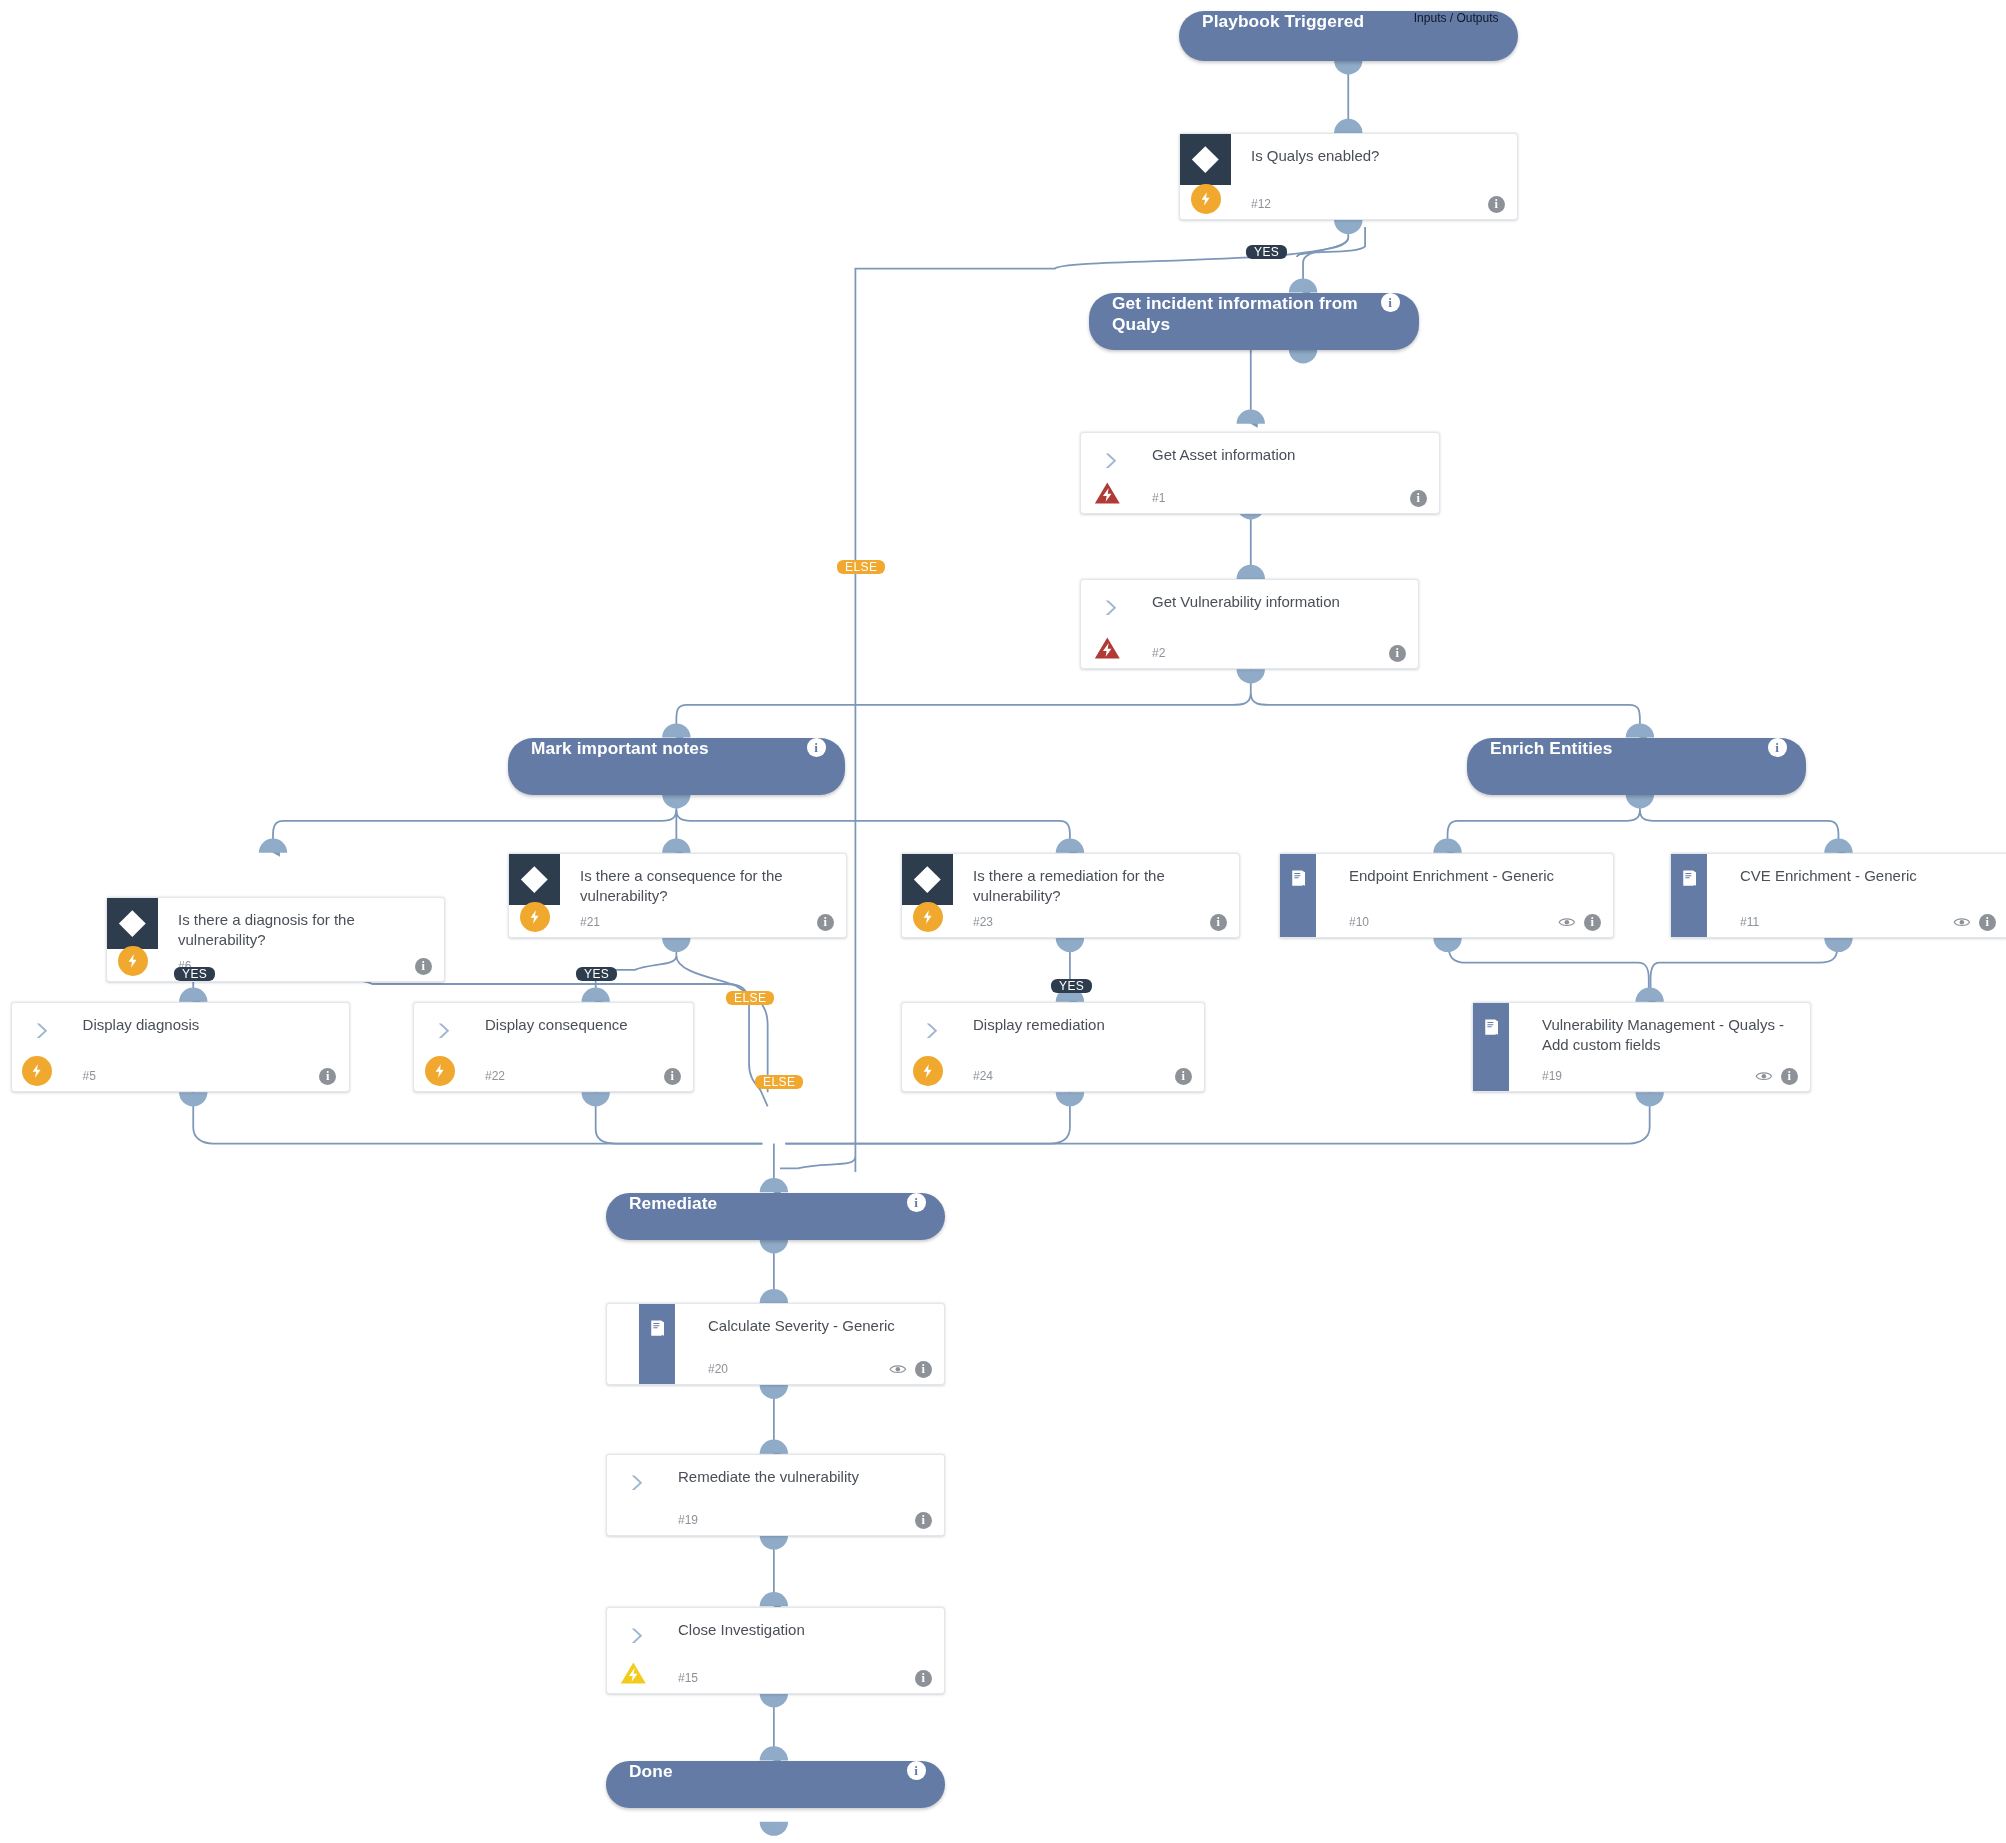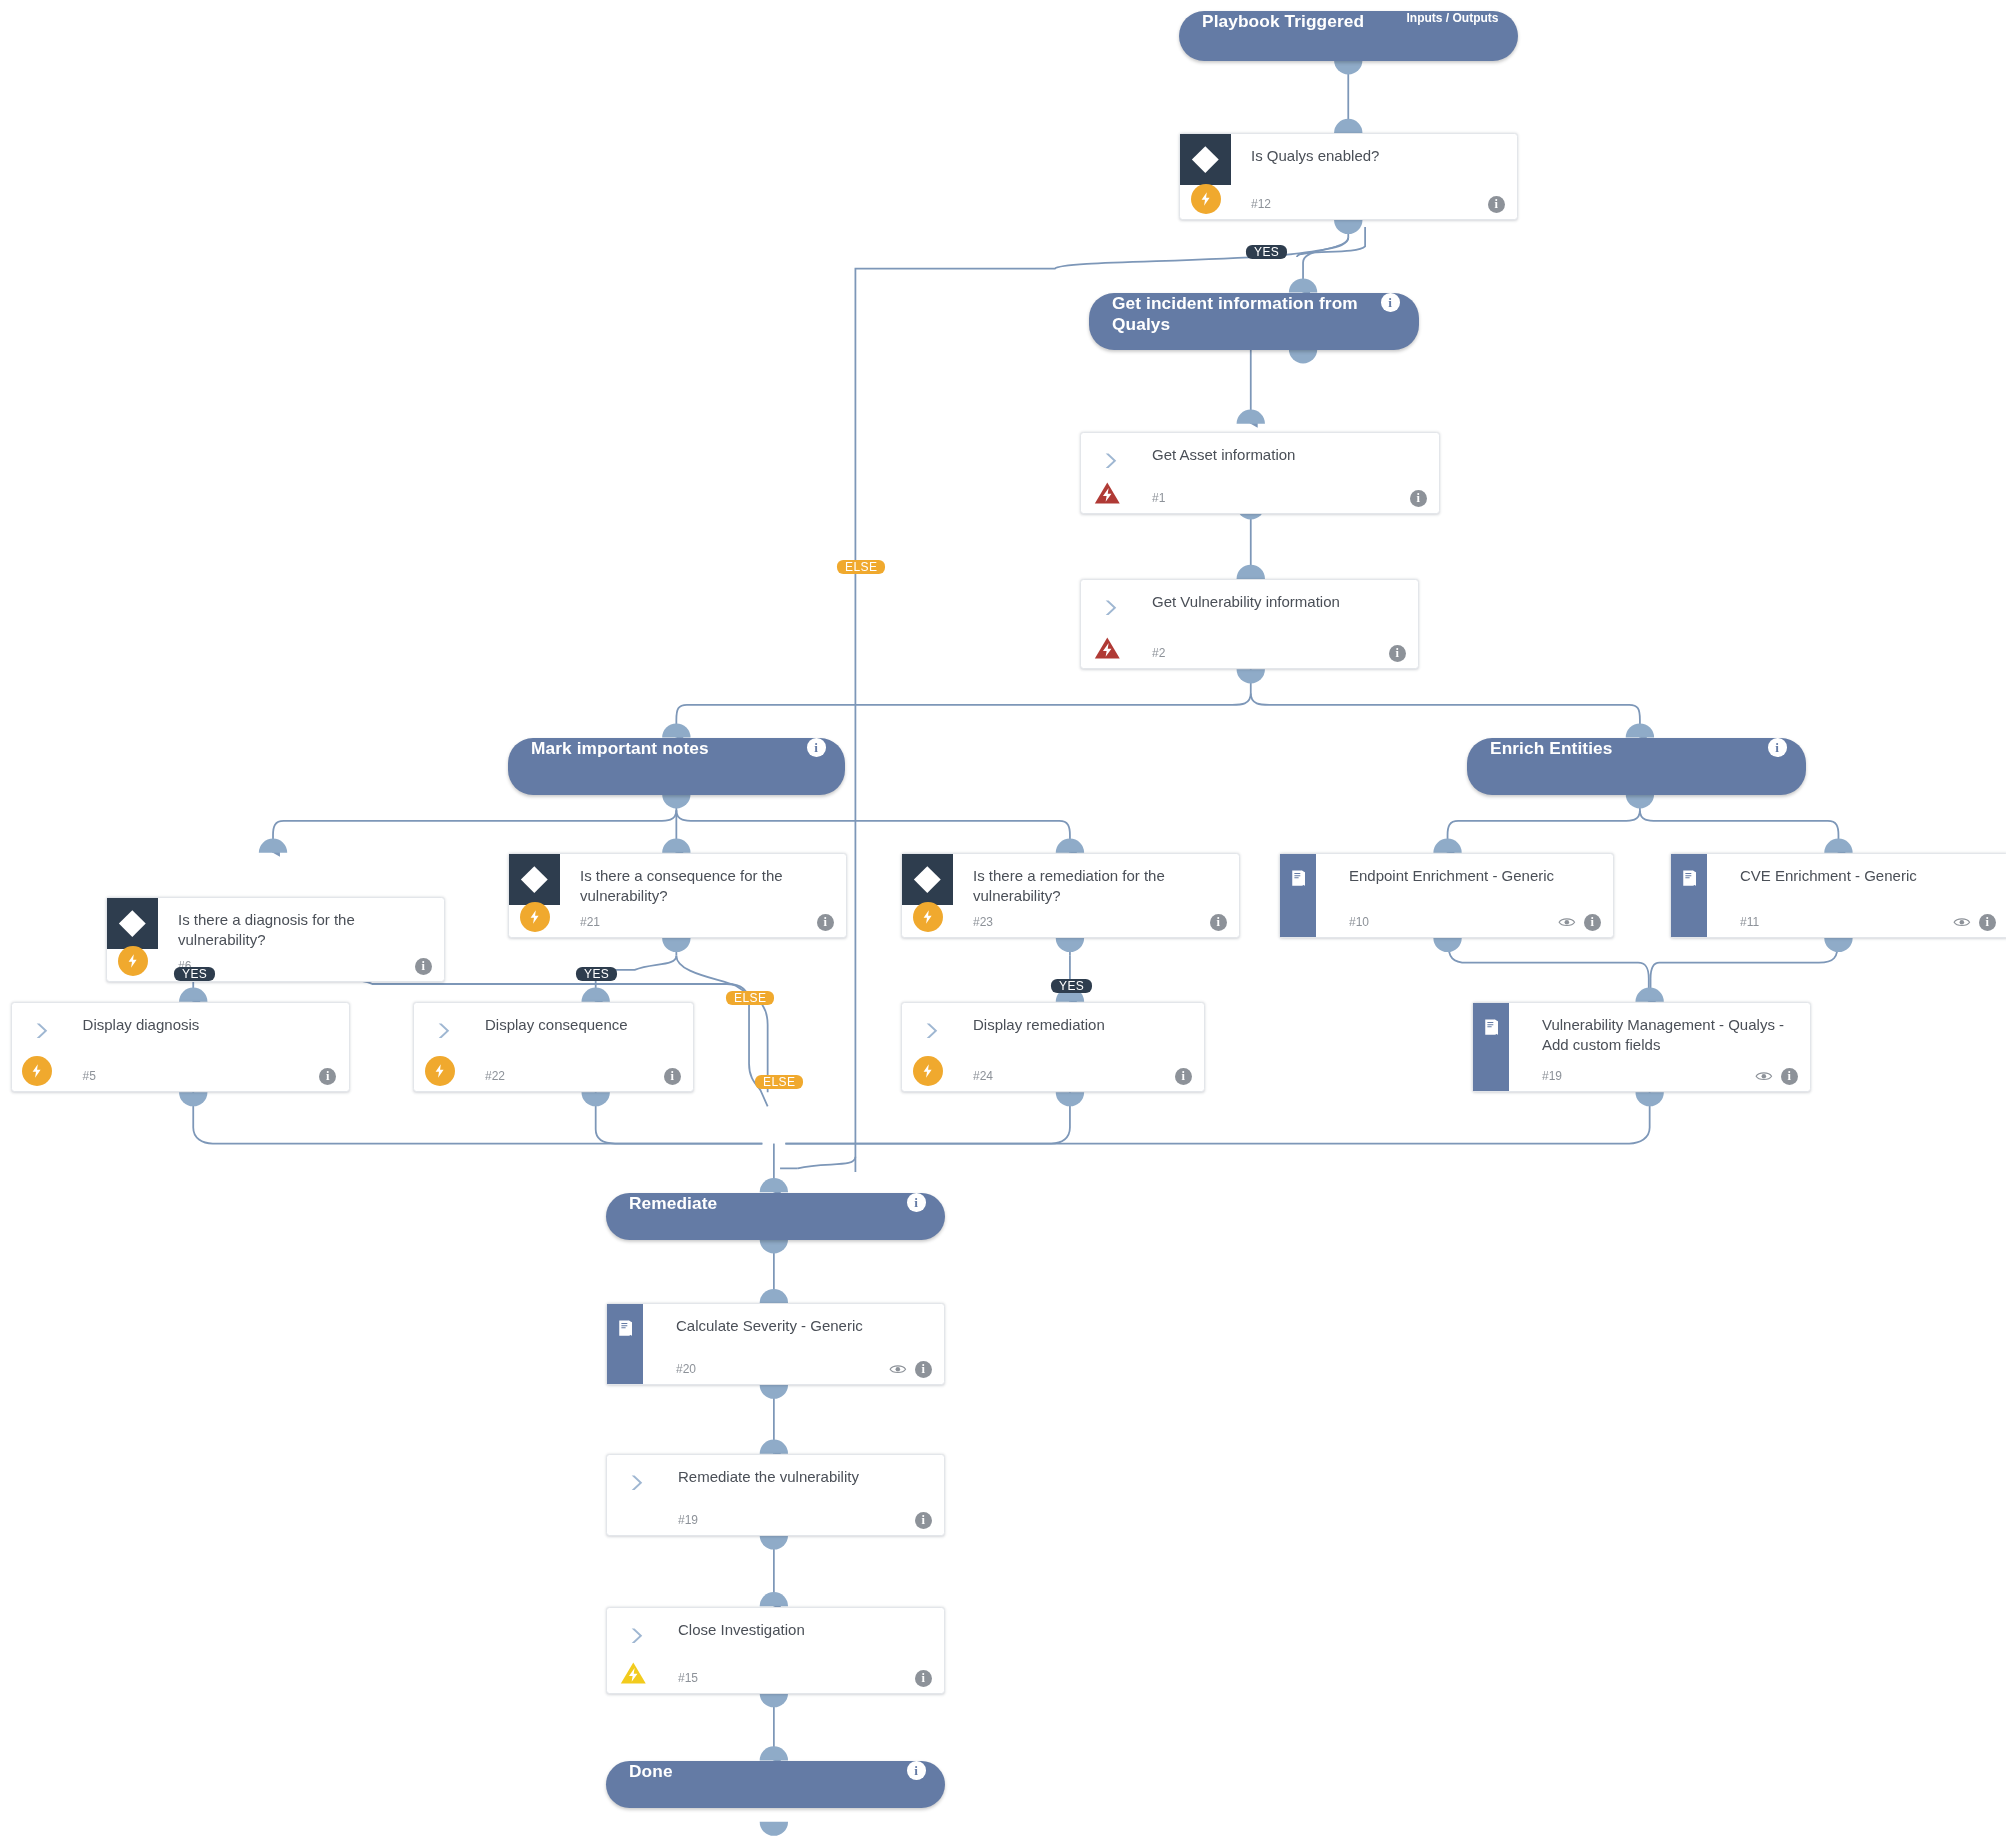--- a/index.html
+++ b/index.html
@@ -41,22 +41,22 @@
   }
   .pill .pill-title {
     font-size: 17.3px;
     font-weight: bold;
     line-height: 1.22;
     flex: 1 1 auto;
     letter-spacing: 0.1px;
   }
   .pill .pill-sub {
     font-size: 12px;
-    font-weight: bold;
-    color: #ffffff;
+    font-weight: normal;
+    color: #0f172a;
     margin-left: 10.6px;
     white-space: nowrap;
   }
   .info-w {
     flex: 0 0 auto;
     width: 18.6px; height: 18.6px;
     border-radius: 50%;
     background: #ffffff;
     color: #647ba5;
     font-size: 13.3px;
@@ -629,21 +629,21 @@
             <circle cx="12" cy="8" r="3.1" fill="#8d9299"></circle>
           </svg>
         </span>
         <span class="info-g">
             <i>i</i>
           </span>
       </div>
     </div>
   </div>
 
-  <div class="card" style="left:606px; top:1303px; width:339px; height:82px;">
+  <div class="card" style="left:606px; top:1303px; width:339px; height:82px;padding-left:32px;">
     <div class="card-body">
       <span class="ic-blue">
         <svg width="20.4" height="20.4" viewBox="0 0 24 24">
           <path d="M5 3 h11 a2 2 0 0 1 2 2 v14 a2 2 0 0 1 -2 2 H5 Z" fill="#ffffff"></path>
           <path d="M7.5 6.5 h7 M7.5 9 h7 M7.5 11.5 h5" stroke="#647ba5" stroke-width="1.2"></path>
           <path d="M16 3 L20 5 L20 21 L16 19 Z" fill="#ffffff"></path>
         </svg>
       </span>
       <div class="card-title indent-sm">Calculate Severity - Generic</div>
       <div class="card-foot">

